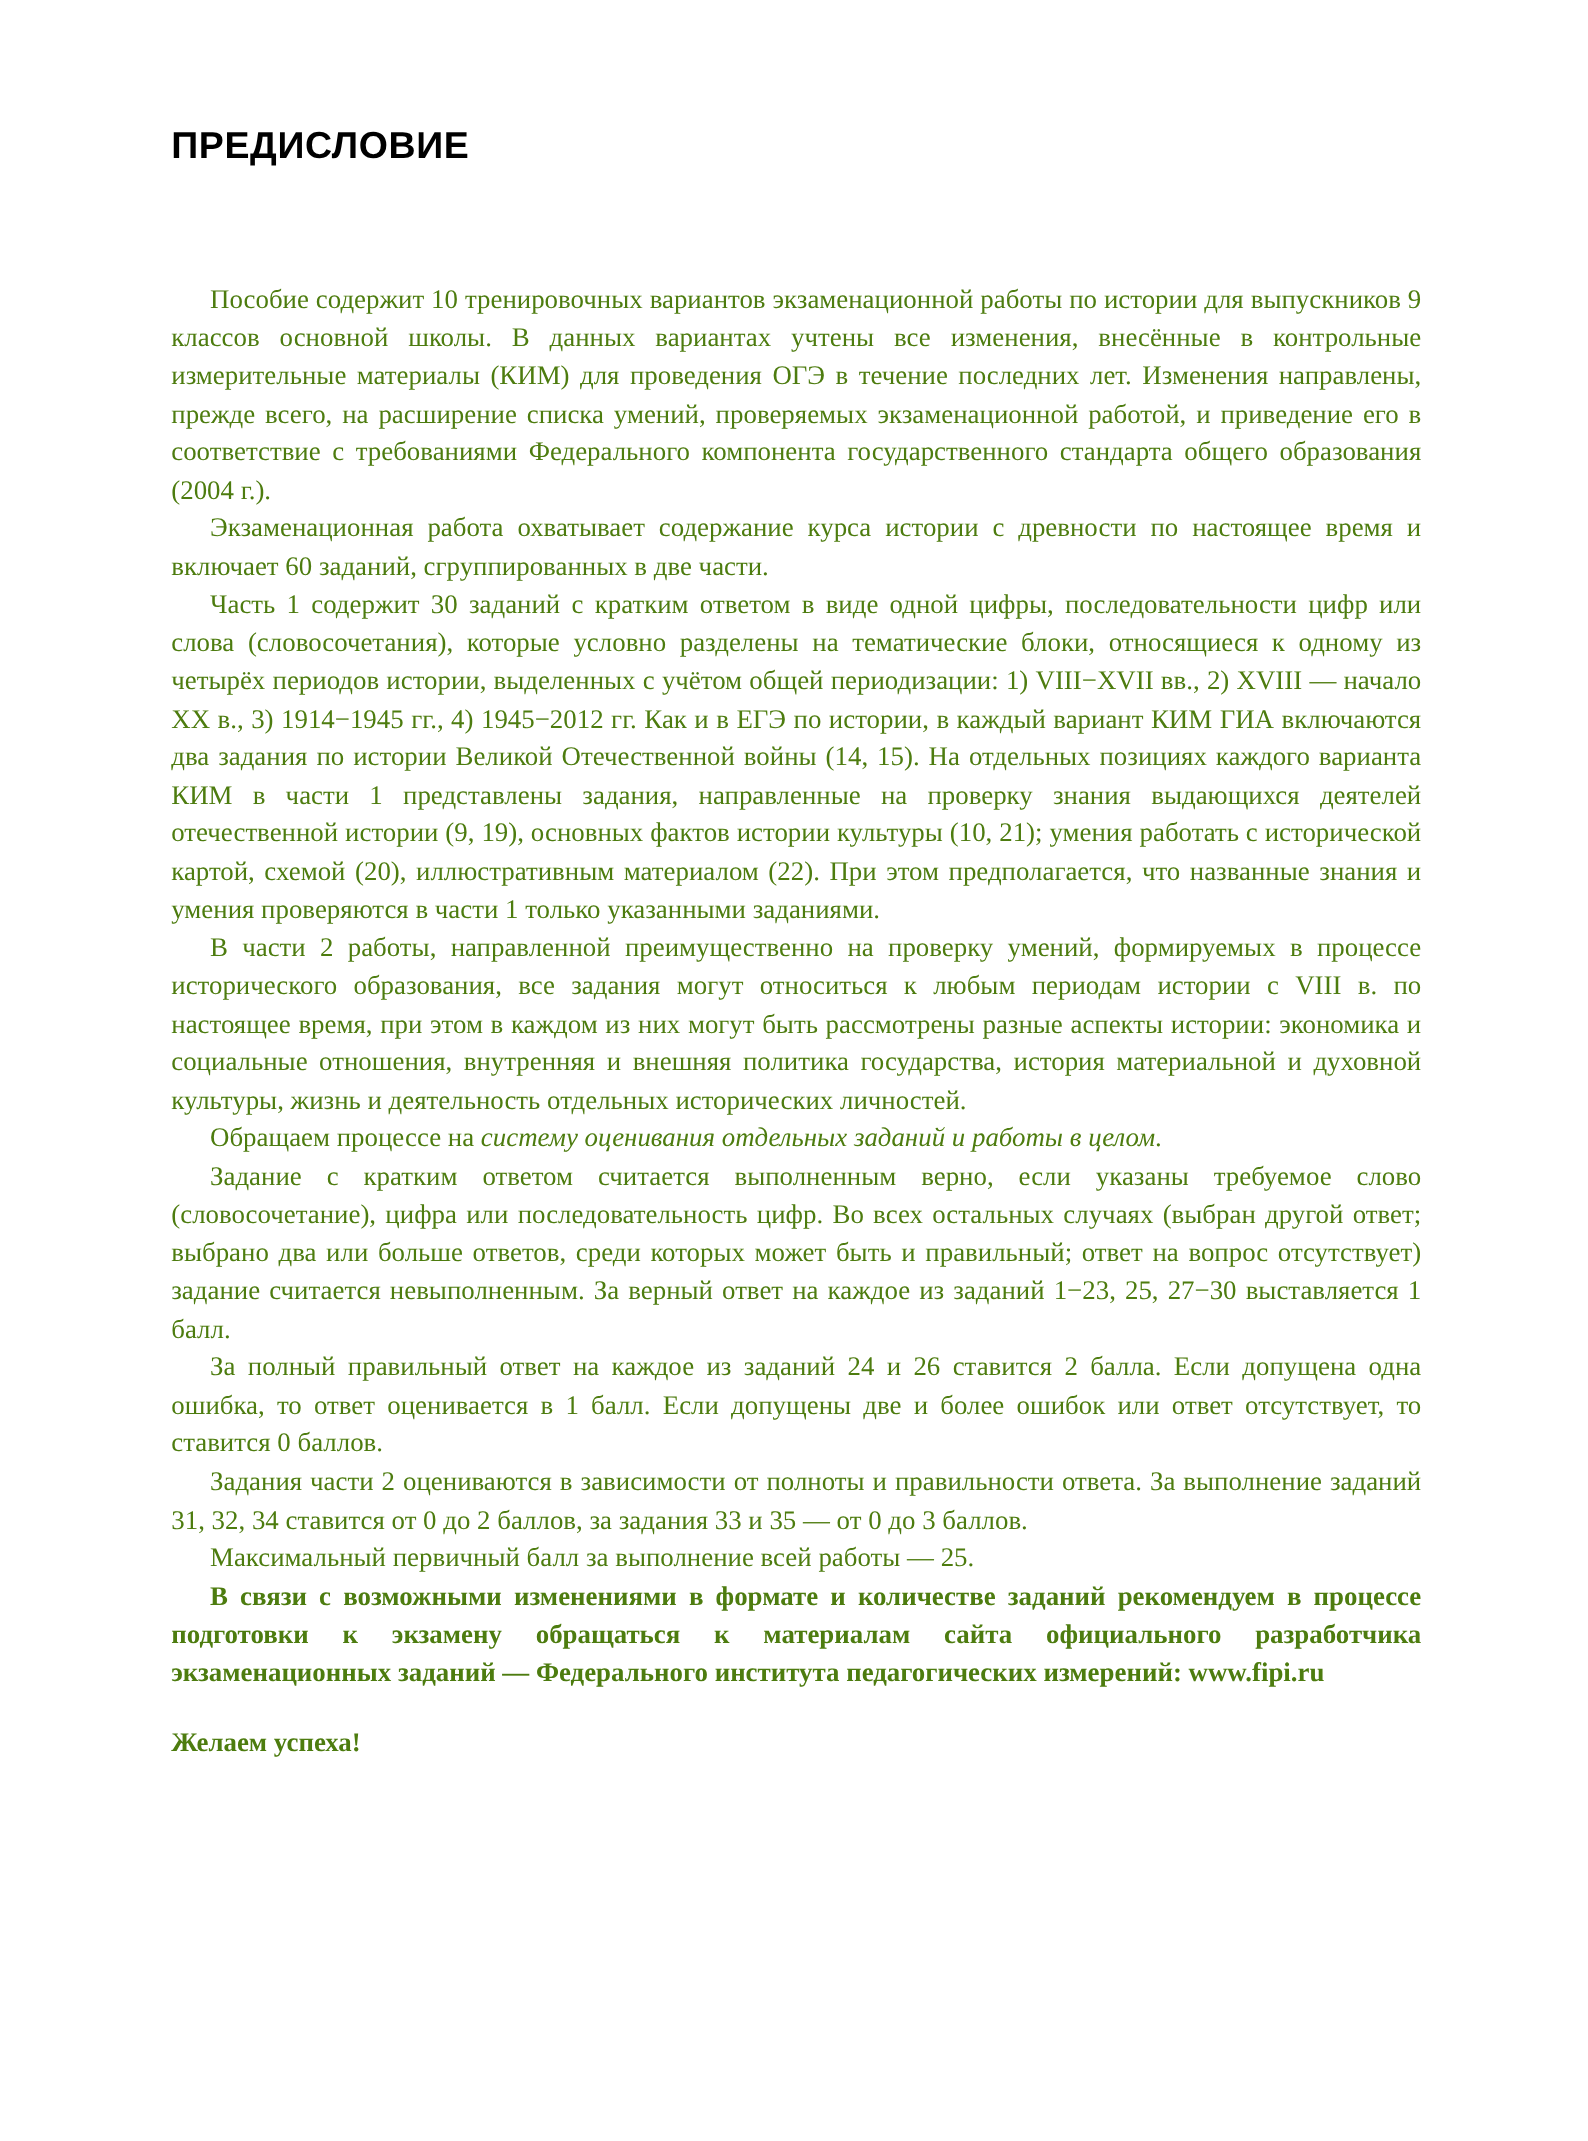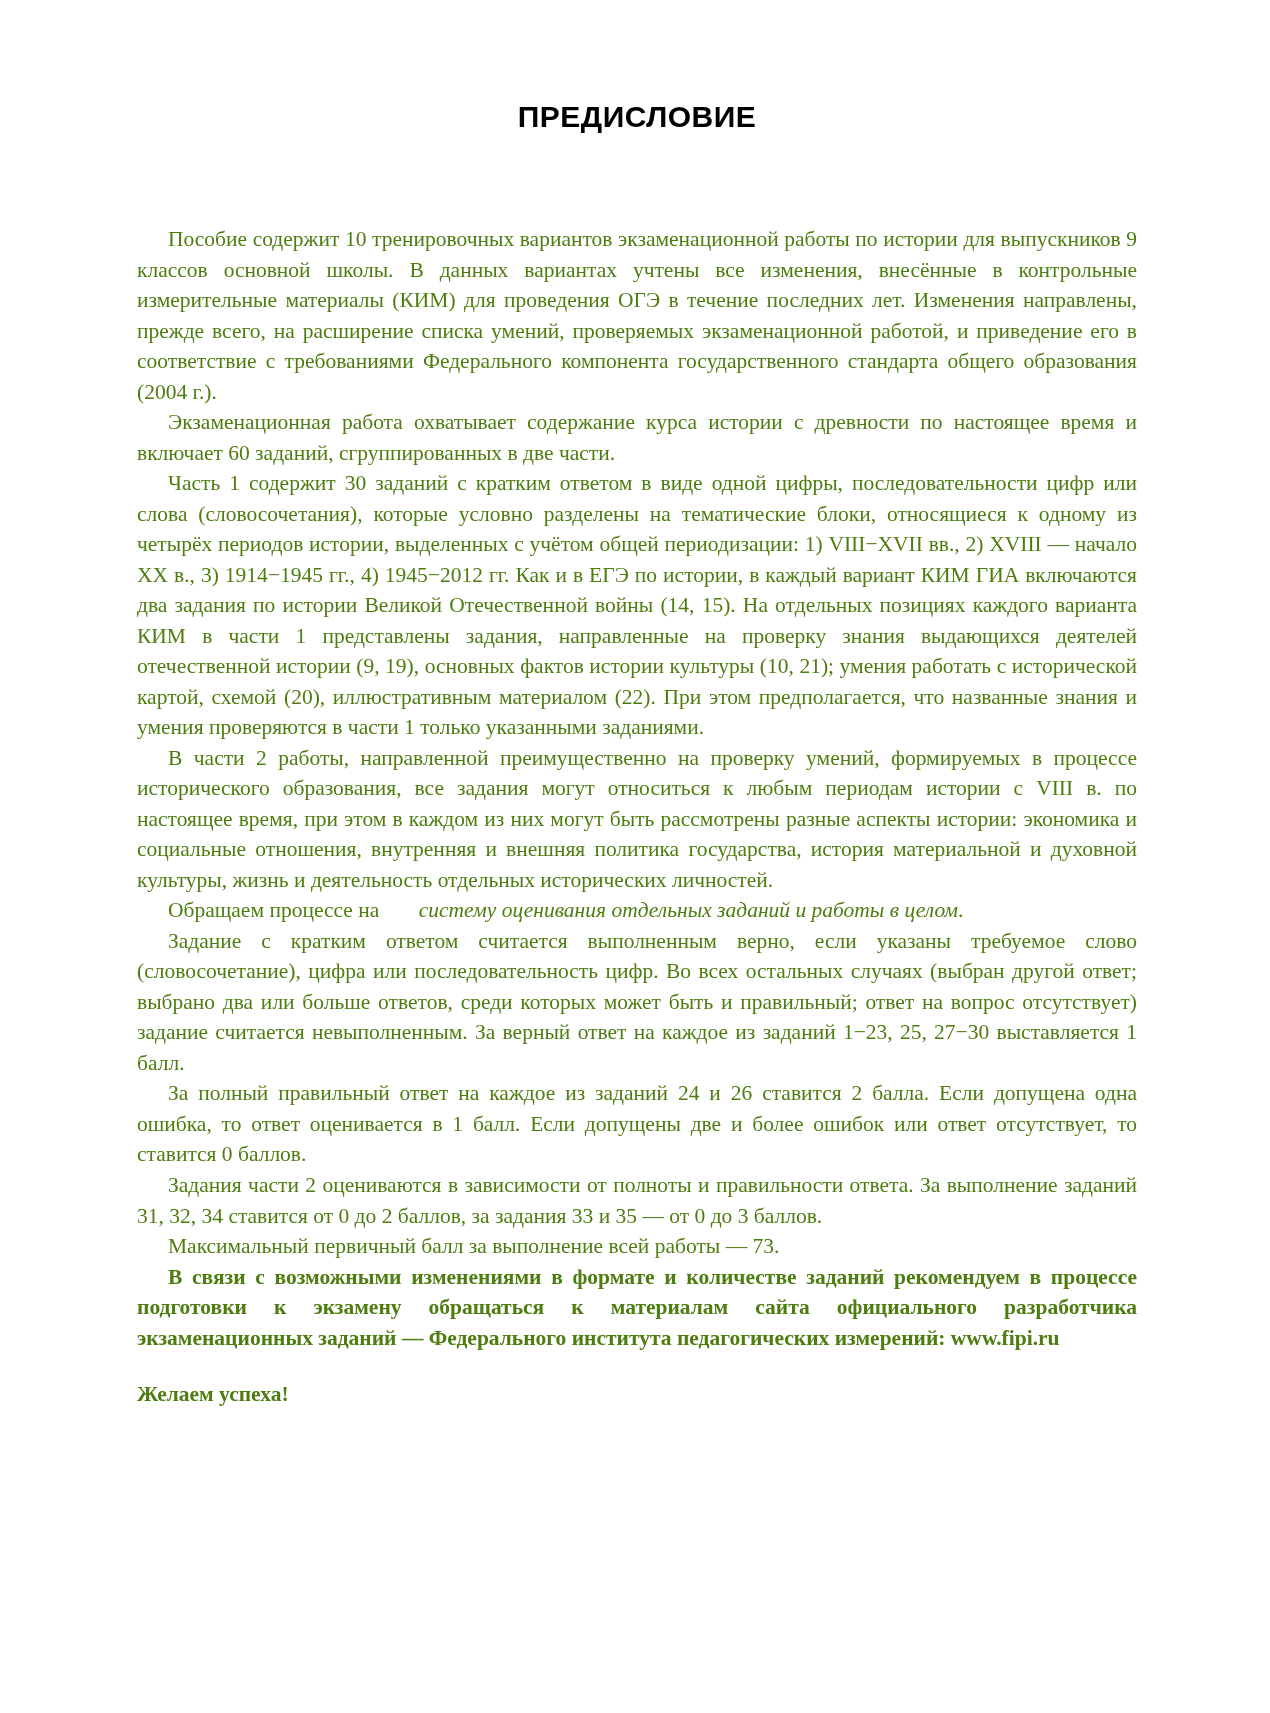--- a/index.html
+++ b/index.html
@@ -19,21 +19,21 @@
     position: absolute;
     left: 137px;
     top: 0;
     width: 1000px;
   }
   h1.doc-title {
     font-family: "Liberation Sans", sans-serif;
     font-weight: bold;
     font-size: 30px;
     letter-spacing: 0.5px;
-    text-align: center;
+    text-align: left;
     margin: 0;
     padding-top: 100px;
   }
   .body-text {
     font-family: "Liberation Serif", serif;
     font-size: 21.5px;
     line-height: 1.42;
     color: #4d7c0f;
     text-align: justify;
     text-justify: inter-word;
@@ -42,21 +42,20 @@
   .body-text p {
     margin: 0;
     text-indent: 31px;
   }
   .body-text p.bold {
     font-weight: bold;
     text-indent: 31px;
   }
   .italic {
     font-style: italic;
-    margin-left: 34px;
   }
   .wish {
     font-family: "Liberation Serif", serif;
     font-size: 21.5px;
     font-weight: bold;
     text-align: left;
     margin-top: 26px;
   }
 </style>
 </head>
@@ -72,21 +71,21 @@
       <p>Пособие содержит 10 тренировочных вариантов экзаменационной работы по истории для выпускников 9 классов основной школы. В данных вариантах учтены все изменения, внесённые в контрольные измерительные материалы (КИМ) для проведения ОГЭ в течение последних лет. Изменения направлены, прежде всего, на расширение списка умений, проверяемых экзаменационной работой, и приведение его в соответствие с требованиями Федерального компонента государственного стандарта общего образования (2004 г.).</p>
       <p>Экзаменационная работа охватывает содержание курса истории с древности по настоящее время и включает 60 заданий, сгруппированных в две части.</p>
       <p>Часть 1 содержит 30 заданий с кратким ответом в виде одной цифры, последовательности цифр или слова (словосочетания), которые условно разделены на тематические блоки, относящиеся к одному из четырёх периодов истории, выделенных с учётом общей периодизации: 1) VIII−XVII вв., 2) XVIII — начало XX в., 3) 1914−1945 гг., 4) 1945−2012 гг. Как и в ЕГЭ по истории, в каждый вариант КИМ ГИА включаются два задания по истории Великой Отечественной войны (14, 15). На отдельных позициях каждого варианта КИМ в части 1 представлены задания, направленные на проверку знания выдающихся деятелей отечественной истории (9, 19), основных фактов истории культуры (10, 21); умения работать с исторической картой, схемой (20), иллюстративным материалом (22). При этом предполагается, что названные знания и умения проверяются в части 1 только указанными заданиями.</p>
       <p>В части 2 работы, направленной преимущественно на проверку умений, формируемых в процессе исторического образования, все задания могут относиться к любым периодам истории с VIII в. по настоящее время, при этом в каждом из них могут быть рассмотрены разные аспекты истории: экономика и социальные отношения, внутренняя и внешняя политика государства, история материальной и духовной культуры, жизнь и деятельность отдельных исторических личностей.</p>
 
       <p><span>Обращаем процессе на </span><span class="italic">систему оценивания отдельных заданий и работы в целом</span><span>.</span></p>
 
       <p>Задание с кратким ответом считается выполненным верно, если указаны требуемое слово (словосочетание), цифра или последовательность цифр. Во всех остальных случаях (выбран другой ответ; выбрано два или больше ответов, среди которых может быть и правильный; ответ на вопрос отсутствует) задание считается невыполненным. За верный ответ на каждое из заданий 1−23, 25, 27−30 выставляется 1 балл.</p>
       <p>За полный правильный ответ на каждое из заданий 24 и 26 ставится 2 балла. Если допущена одна ошибка, то ответ оценивается в 1 балл. Если допущены две и более ошибок или ответ отсутствует, то ставится 0 баллов.</p>
       <p>Задания части 2 оцениваются в зависимости от полноты и правильности ответа. За выполнение заданий 31, 32, 34 ставится от 0 до 2 баллов, за задания 33 и 35 — от 0 до 3 баллов.</p>
-      <p>Максимальный первичный балл за выполнение всей работы — 73.</p>
+      <p>Максимальный первичный балл за выполнение всей работы — 25.</p>
 
       <p class="bold">В связи с возможными изменениями в формате и количестве заданий рекомендуем в процессе подготовки к экзамену обращаться к материалам сайта официального разработчика экзаменационных заданий — Федерального института педагогических измерений: www.fipi.ru</p>
 
       <div class="wish">Желаем успеха!</div>
 
     </div>
   </div>
 </div>
 
 </body></html>

